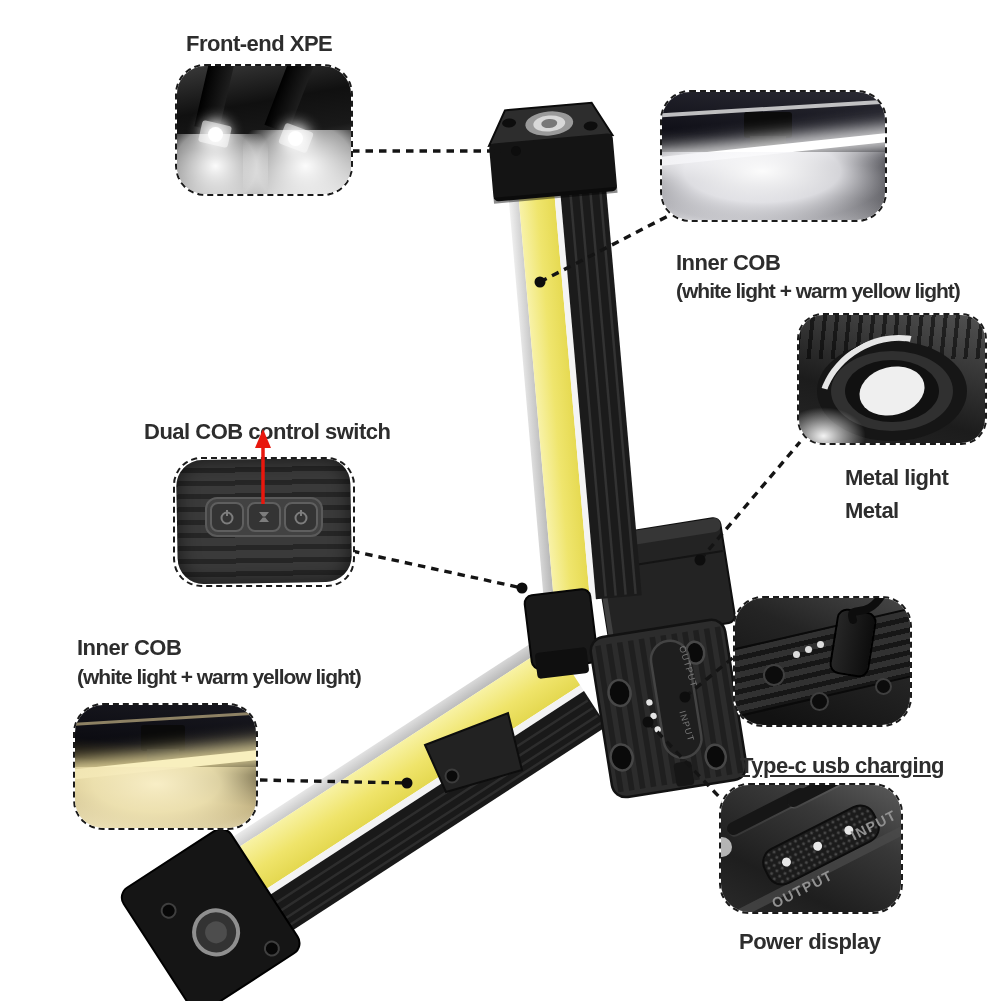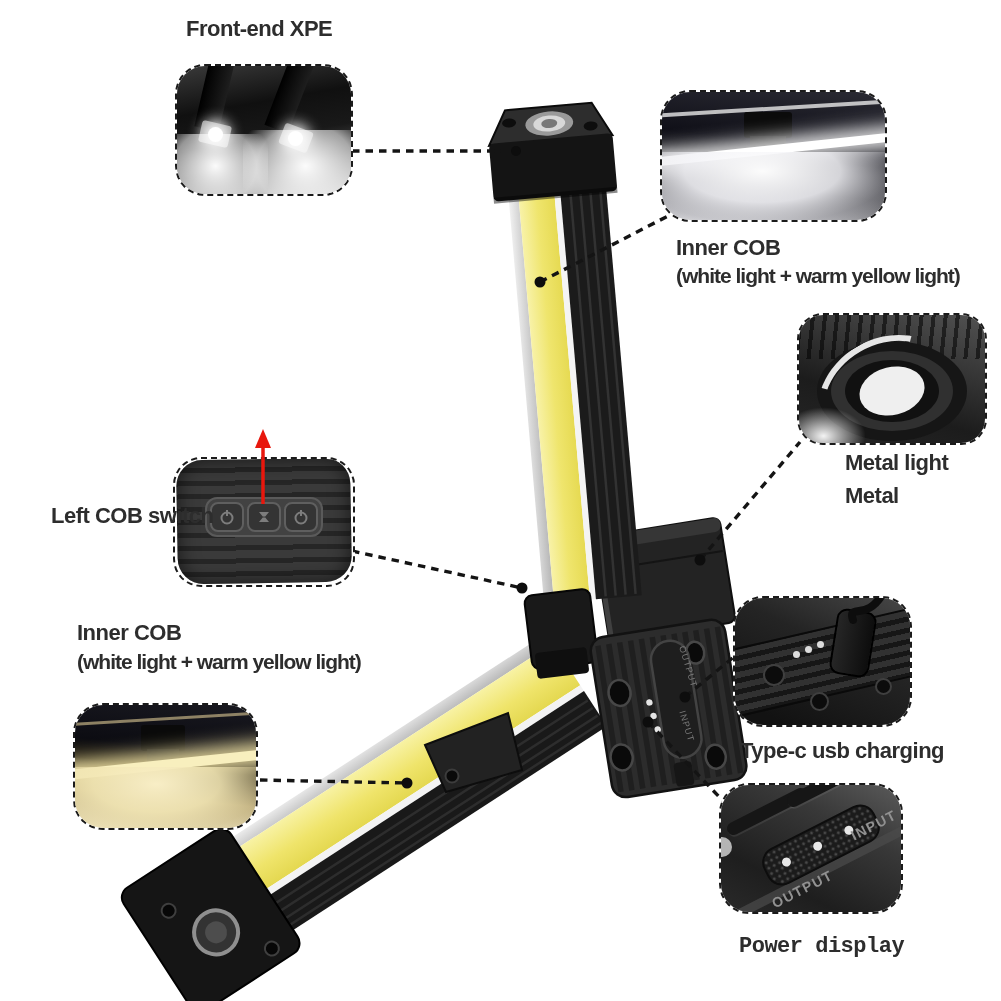--- a/index.html
+++ b/index.html
@@ -1,34 +1,34 @@
 <!DOCTYPE html>
 <html><head>
 <meta charset="utf-8">
 <style>
   html,body{margin:0;padding:0;background:#fff;}
   #stage{position:relative;width:1001px;height:1001px;background:#ffffff;overflow:hidden;
          font-family:"Liberation Sans","DejaVu Sans",sans-serif;}
   #product-svg{position:absolute;left:0;top:0;z-index:1;}
   #arrow-svg{position:absolute;left:0;top:0;z-index:6;pointer-events:none;}
   .label{position:absolute;font-weight:bold;font-size:22px;line-height:1.15;color:#2d2d2d;
-         letter-spacing:-0.5px;white-space:nowrap;z-index:5;}
+         letter-spacing:-0.5px;white-space:nowrap;z-index:5;margin-top:15px;}
   .label-sub{font-size:21px;letter-spacing:-1px;}
   #lbl-front-xpe{left:186px;top:16px;}
   #lbl-innercob-top1{left:676px;top:235px;}
   #lbl-innercob-top2{left:676px;top:264px;}
   #lbl-hook1{left:845px;top:450px;}
   #lbl-hook2{left:845px;top:483px;}
   #lbl-dual{left:144px;top:404px;}
   #lbl-left{left:51px;top:503px;}
   #lbl-right{left:315px;top:496px;}
   #lbl-innercob-bot1{left:77px;top:620px;}
   #lbl-innercob-bot2{left:77px;top:650px;}
-  #lbl-typec{left:740px;top:738px;}
-  #lbl-power{left:739px;top:934px;font-family:Liberation Mono, monospace;}
+  #lbl-typec{left:740px;top:738px;text-decoration:underline;}
+  #lbl-power{left:739px;top:914px;}
 
   .inset{position:absolute;border:2.5px dashed #1b1b1b;border-radius:30px;overflow:hidden;
          z-index:3;background:#fff;box-sizing:border-box;}
   .inset div{position:absolute;}
   .inset svg{position:absolute;}
 
   
   #inset-xpe{left:175px;top:64px;width:178px;height:132px;}
   #inset-xpe .bg{inset:0;background:linear-gradient(170deg,#3a3a3a 0%,#101010 32%,#191919 55%,#4a4a4a 72%,#c9c9c9 100%);}
   .xpe-stem{width:25px;height:80px;background:linear-gradient(90deg,#000,#1e1e1e);}
@@ -324,19 +324,19 @@
   <svg id="arrow-svg" width="1001" height="1001" viewBox="0 0 1001 1001">
     <line x1="263" y1="504" x2="263" y2="446" stroke="#e8170d" stroke-width="3.5"></line>
     <polygon points="263,429 255,448 271,448" fill="#e8170d"></polygon>
   </svg>
 
   <div class="label" id="lbl-front-xpe">Front-end XPE</div>
   <div class="label" id="lbl-innercob-top1">Inner COB</div>
   <div class="label label-sub" id="lbl-innercob-top2">(white light + warm yellow light)</div>
   <div class="label" id="lbl-hook1">Metal light</div>
   <div class="label" id="lbl-hook2">Metal</div>
-  <div class="label" id="lbl-left">Left COB switch</div>
+  <div class="label" id="lbl-dual">Dual COB control switch</div>
   <div class="label" id="lbl-innercob-bot1">Inner COB</div>
   <div class="label label-sub" id="lbl-innercob-bot2">(white light + warm yellow light)</div>
   <div class="label" id="lbl-typec">Type-c usb charging</div>
   <div class="label" id="lbl-power">Power display</div>
 
 </div>
 
 </body></html>

